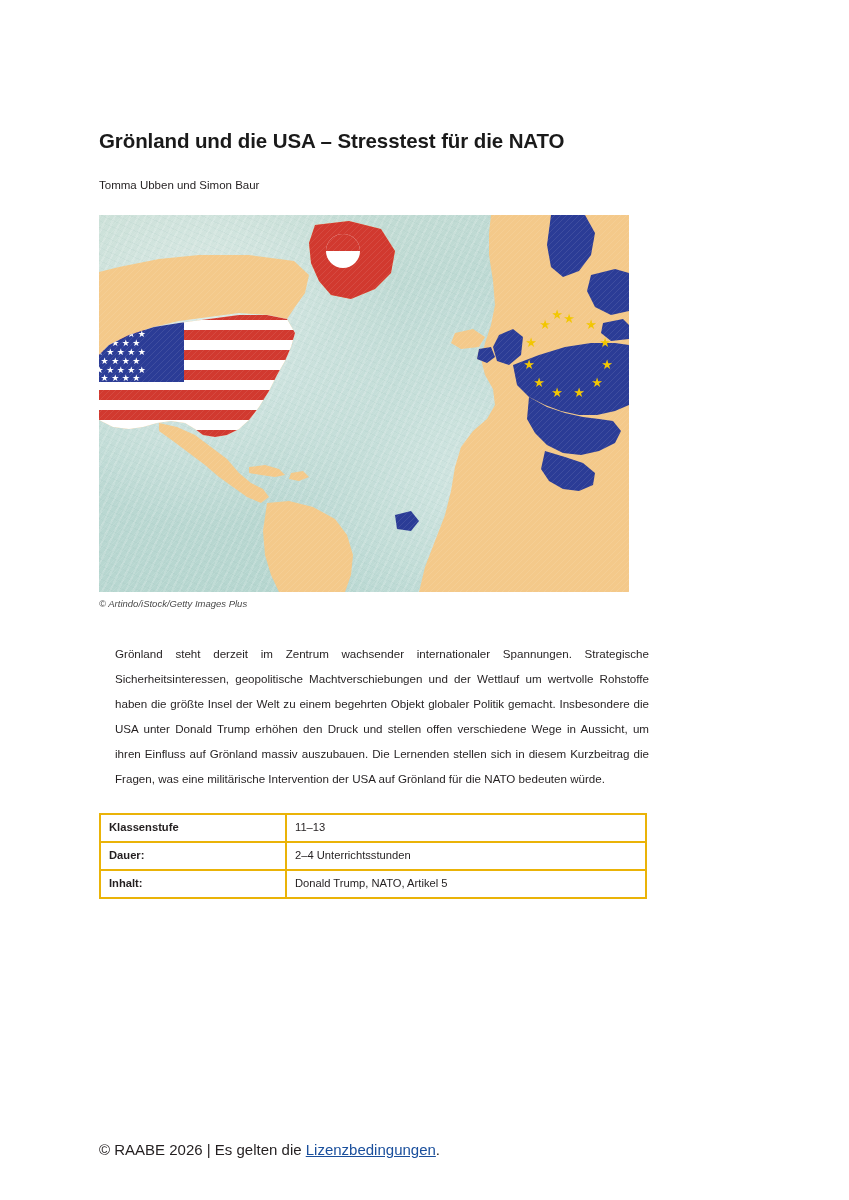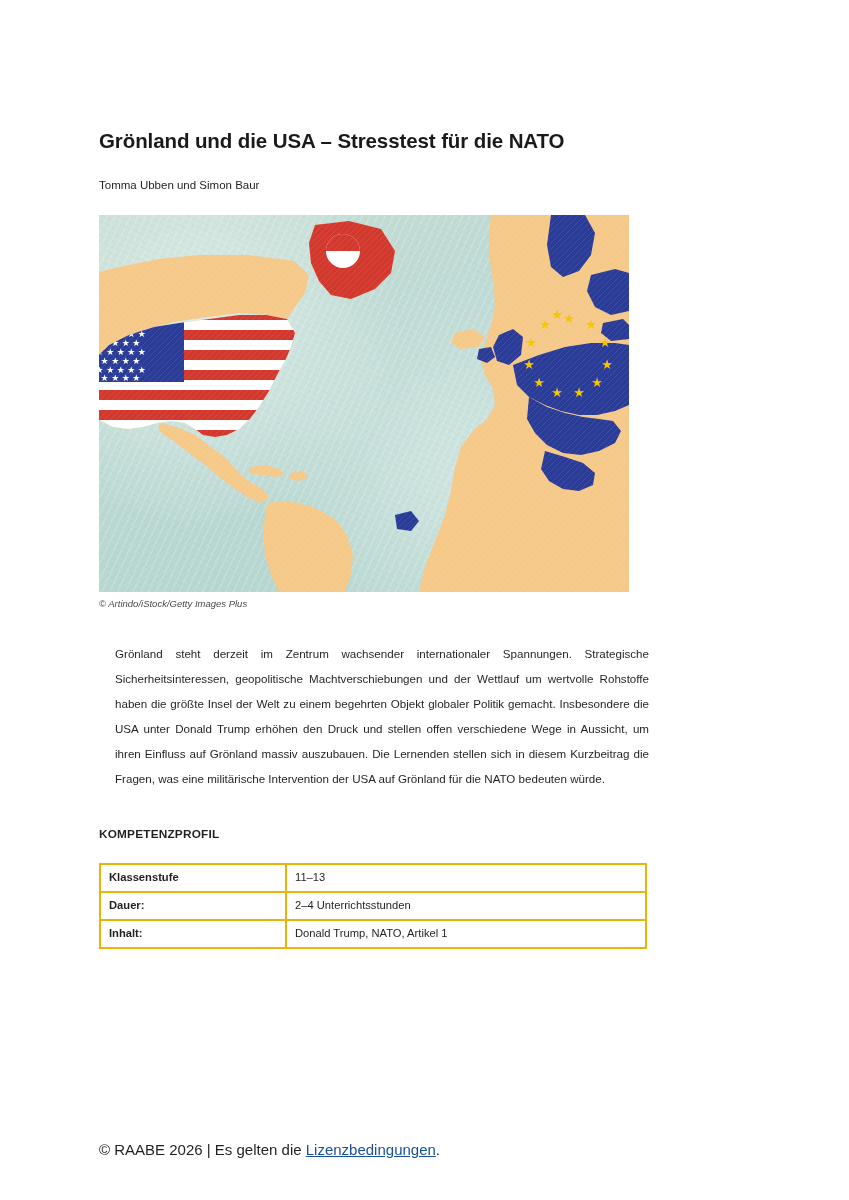--- a/index.html
+++ b/index.html
@@ -253,35 +253,34 @@
         </g>
 
         <rect x="0" y="0" width="530" height="377" fill="url(#paper)" opacity="0.35"></rect>
       </svg>
     </div>
 
     <div class="caption">© Artindo/iStock/Getty Images Plus</div>
 
     <p class="lead">Grönland steht derzeit im Zentrum wachsender internationaler Spannungen. Strategische Sicherheitsinteressen, geopolitische Machtverschiebungen und der Wettlauf um wertvolle Rohstoffe haben die größte Insel der Welt zu einem begehrten Objekt globaler Politik gemacht. Insbesondere die USA unter Donald Trump erhöhen den Druck und stellen offen verschiedene Wege in Aussicht, um ihren Einfluss auf Grönland massiv auszubauen. Die Lernenden stellen sich in diesem Kurzbeitrag die Fragen, was eine militärische Intervention der USA auf Grönland für die NATO bedeuten würde.</p>
 
-    <h2 class="section">KOMPETENZPROFIL</h2>
 
     <table class="profile">
       <tbody>
         <tr>
           <td class="k">Klassenstufe</td>
           <td>11–13</td>
         </tr>
         <tr>
           <td class="k">Dauer:</td>
           <td>2–4 Unterrichtsstunden</td>
         </tr>
         <tr>
           <td class="k">Inhalt:</td>
-          <td>Donald Trump, NATO, Artikel 1</td>
+          <td>Donald Trump, NATO, Artikel 5</td>
         </tr>
       </tbody>
     </table>
   </div>
 
   <div class="footer">
     <span>© RAABE 2026 | Es gelten die </span><a href="#">Lizenzbedingungen</a><span>.</span>
   </div>
 </div>
 

